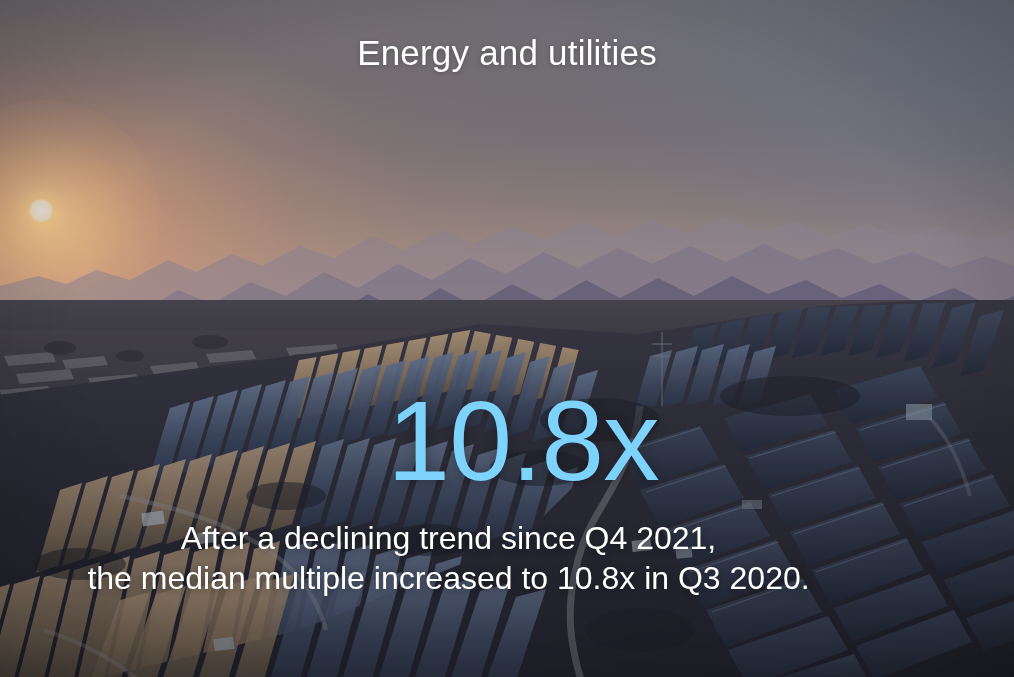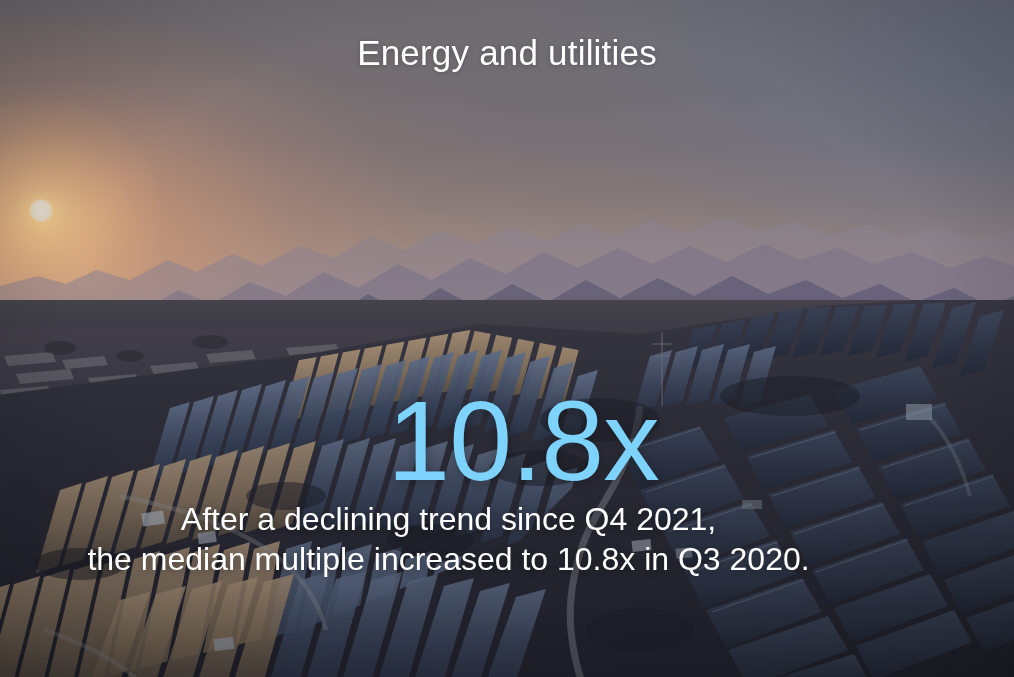--- a/index.html
+++ b/index.html
@@ -168,21 +168,21 @@
     font-size: 113px;
     font-weight: 400;
     letter-spacing: -1px;
     line-height: 1;
     text-shadow: 0 2px 12px rgba(0,0,0,0.30);
     pointer-events: auto;
   }
 
   #caption {
     position: absolute;
-    left: 0; top: 499px;
+    left: 0; top: 518px;
     width: 897px;
     text-align: center;
     color: #ffffff;
     font-size: 32px;
     font-weight: 400;
     line-height: 40px;
     text-shadow: 0 2px 8px rgba(0,0,0,0.42);
     pointer-events: auto;
   }
   #caption .cap-line { display: block; }

